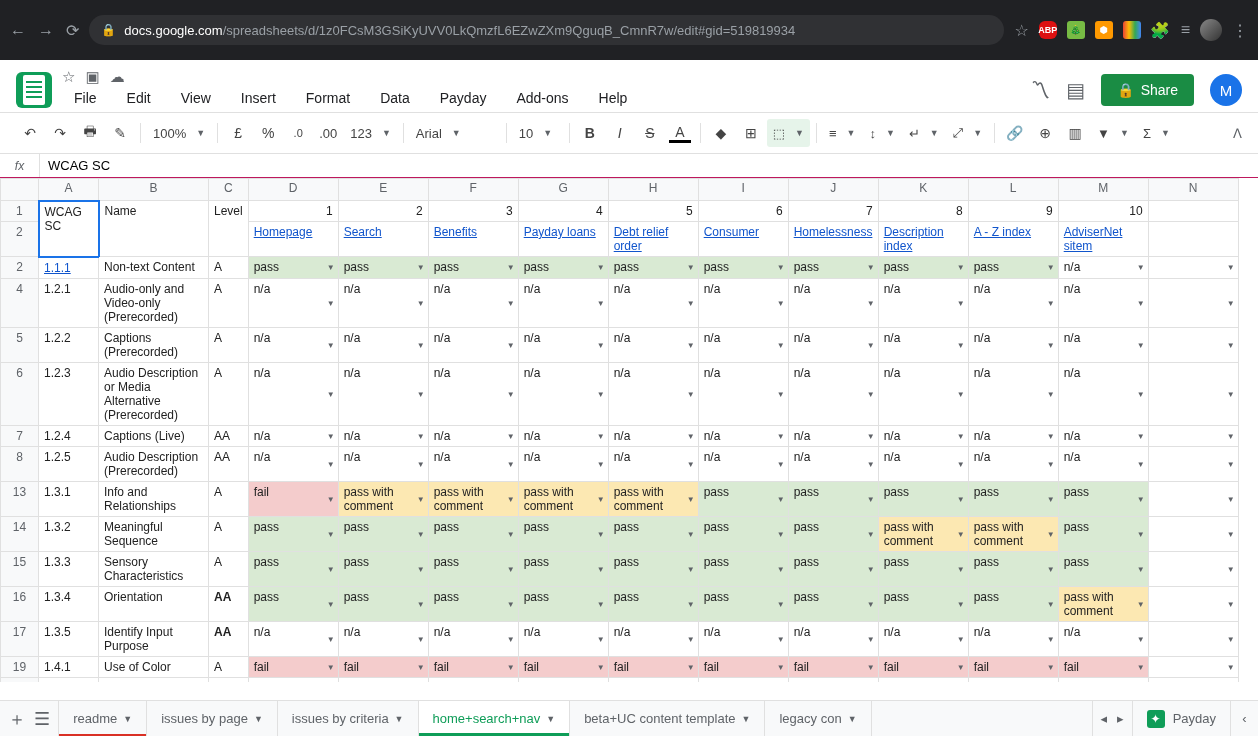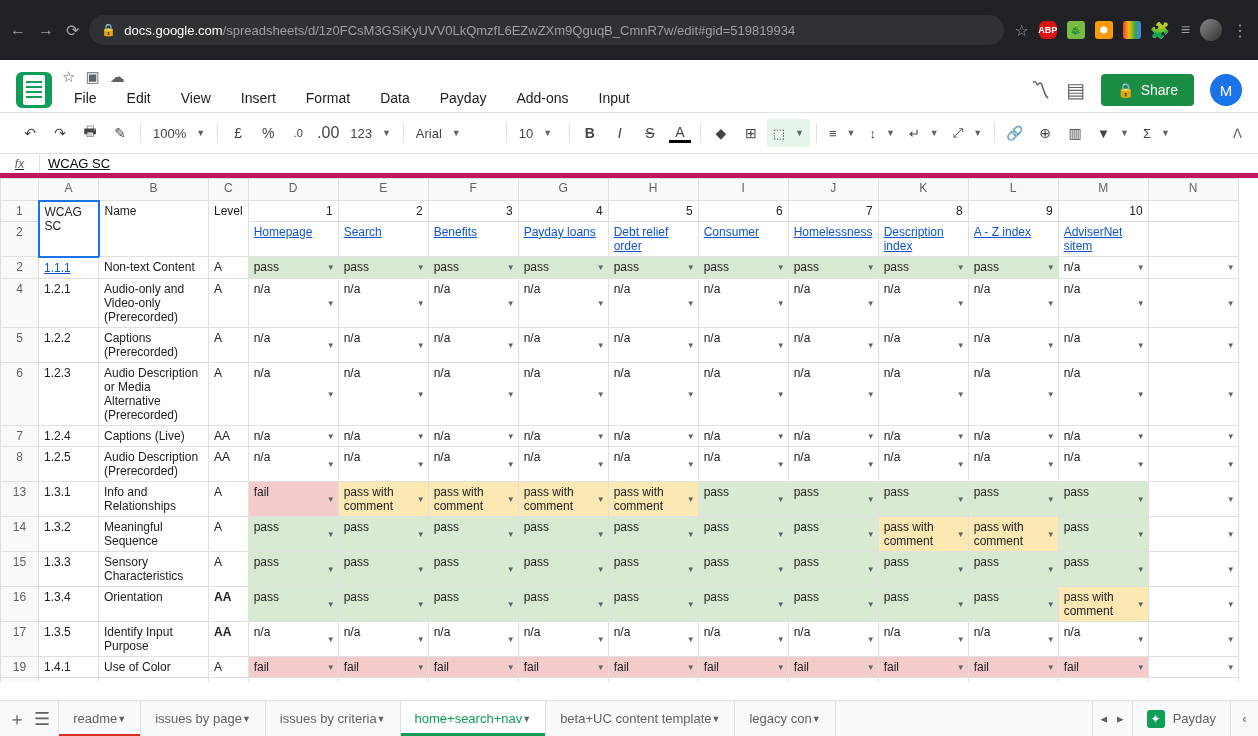--- a/index.html
+++ b/index.html
@@ -42,21 +42,21 @@
   .toolbar { display: flex; align-items: center; padding: 6px 16px; border-bottom: 1px solid #e0e0e0; gap: 2px; }
   .tb-btn { width: 28px; height: 28px; display: flex; align-items: center; justify-content: center; color: #444; cursor: pointer; border-radius: 3px; font-size: 14px; }
   .tb-sep { width: 1px; height: 20px; background: #e0e0e0; margin: 0 4px; }
   .tb-select { display:flex; align-items:center; padding:0 6px; color:#444; font-size:13px; cursor:pointer; height:28px; border-radius:3px; gap:10px; }
   .tb-arrow { font-size:9px; color:#5f6368; }
   .tb-text-color { border-bottom: 3px solid #000; width: 22px; text-align:center; }
   .tb-right-collapse { margin-left:auto; color:#5f6368; cursor:pointer; }
   .tb-wrap-active { background:#e6f4ea; border-radius:3px; }
   
   
-  .formula-bar { display: flex; align-items: flex-start; border-bottom: 5px solid #be185d; height: 24px; text-decoration: underline; }
+  .formula-bar { display: flex; align-items: flex-start; border-bottom: 1px solid #be185d; height: 24px; }
   .fx-label { width: 40px; text-align: center; color: #5f6368; font-style: italic; font-size: 12px; border-right: 1px solid #e0e0e0; height: 100%; display:flex; align-items:center; justify-content:center; }
   .fx-input { flex: 1; padding: 0 8px; font-size: 13px; border: none; outline: none; height: 100%; }
   
   
   .grid-wrap { position: relative; overflow: auto; height: calc(100vh - 60px - 72px - 40px - 24px - 36px); }
   table.sheet { border-collapse: collapse; table-layout: fixed; }
   .sheet th, .sheet td { border: 1px solid #e0e0e0; font-size: 12px; padding: 3px 5px; text-align: left; vertical-align: top; background: #fff; position: relative; }
   .sheet thead th { background: #f8f9fa; color: #5f6368; font-weight: normal; text-align: center; height: 22px; padding: 2px; }
   .row-hdr { background: #f8f9fa !important; color: #5f6368; text-align: center !important; width: 38px; vertical-align: middle; }
   .corner { background: #f8f9fa !important; width: 38px; }
@@ -71,21 +71,21 @@
   .bg-pass { background: #d9ead3 !important; }
   .bg-fail { background: #f4cccc !important; }
   .bg-pwc  { background: #fce8b2 !important; }
   .num-hdr { text-align: right !important; padding-right:6px; }
   
   
   .sheet-tabs-bar { position: fixed; bottom: 0; left: 0; right: 0; height: 36px; background: #f8f9fa; border-top: 1px solid #e0e0e0; display: flex; align-items: stretch; font-size: 13px; }
   .tabs-left { display: flex; align-items: center; padding: 0 8px; gap: 8px; border-right: 1px solid #e0e0e0; }
   .tabs-left span { color: #5f6368; cursor: pointer; font-size: 18px; }
   .tabs-scroll { flex: 1; display: flex; align-items: stretch; overflow: hidden; }
-  .sheet-tab { padding: 0 14px; display: flex; align-items: center; color: #5f6368; cursor: pointer; border-right: 1px solid #e0e0e0; white-space: nowrap; }
+  .sheet-tab { padding: 0 14px; display: flex; align-items: center; gap: 6px; color: #5f6368; cursor: pointer; border-right: 1px solid #e0e0e0; white-space: nowrap; }
   .sheet-tab.active { background: #fff; color: #0f9d58; font-weight: 500; box-shadow: inset 0 -3px 0 #0f9d58; }
   .tab-red-line { box-shadow: inset 0 -2px 0 #d93025; }
   .tab-dd { font-size: 9px; color: #5f6368; }
   .tabs-arrows { display: flex; align-items: center; padding: 0 8px; gap: 10px; color: #5f6368; border-left: 1px solid #e0e0e0; }
   .explore-wrap { display: flex; align-items: center; padding: 0 14px; gap: 8px; border-left: 1px solid #e0e0e0; color: #5f6368; cursor: pointer; }
   .explore-icon { width:18px; height:18px; background:#0f9d58; border-radius:3px; display:flex; align-items:center; justify-content:center; color:#fff; font-size:12px; }
   .side-collapse { width: 28px; display:flex; align-items:center; justify-content:center; border-left:1px solid #e0e0e0; color:#5f6368; cursor:pointer; }
 </style>
 </head>
 <body>
@@ -127,21 +127,21 @@
       </div>
       <div class="menu-row" id="menu-row">
           <span class="menu-item">File</span>
           <span class="menu-item">Edit</span>
           <span class="menu-item">View</span>
           <span class="menu-item">Insert</span>
           <span class="menu-item">Format</span>
           <span class="menu-item">Data</span>
           <span class="menu-item">Payday</span>
           <span class="menu-item">Add-ons</span>
-          <span class="menu-item">Input</span>
+          <span class="menu-item">Help</span>
         </div>
     </div>
     <div class="doc-right">
       <span class="doc-icon-btn">〽</span>
       <span class="doc-icon-btn">▤</span>
       <button class="share-btn">
           <span>🔒</span>
           <span>Share</span>
         </button>
       <div class="user-avatar">M</div>
@@ -156,21 +156,21 @@
   <span class="tb-btn">✎</span>
   <span class="tb-sep"></span>
   <span class="tb-select">
       <span>100%</span>
       <span class="tb-arrow">▼</span>
     </span>
   <span class="tb-sep"></span>
   <span class="tb-btn">£</span>
   <span class="tb-btn">%</span>
   <span class="tb-btn" style="font-size:11px">.0</span>
-  <span class="tb-btn" style="font-size:16px">.00</span>
+  <span class="tb-btn" style="font-size:13px">.00</span>
   <span class="tb-select">
       <span>123</span>
       <span class="tb-arrow">▼</span>
     </span>
   <span class="tb-sep"></span>
   <span class="tb-select" style="width:90px">
       <span>Arial</span>
       <span class="tb-arrow">▼</span>
     </span>
   <span class="tb-sep"></span>

